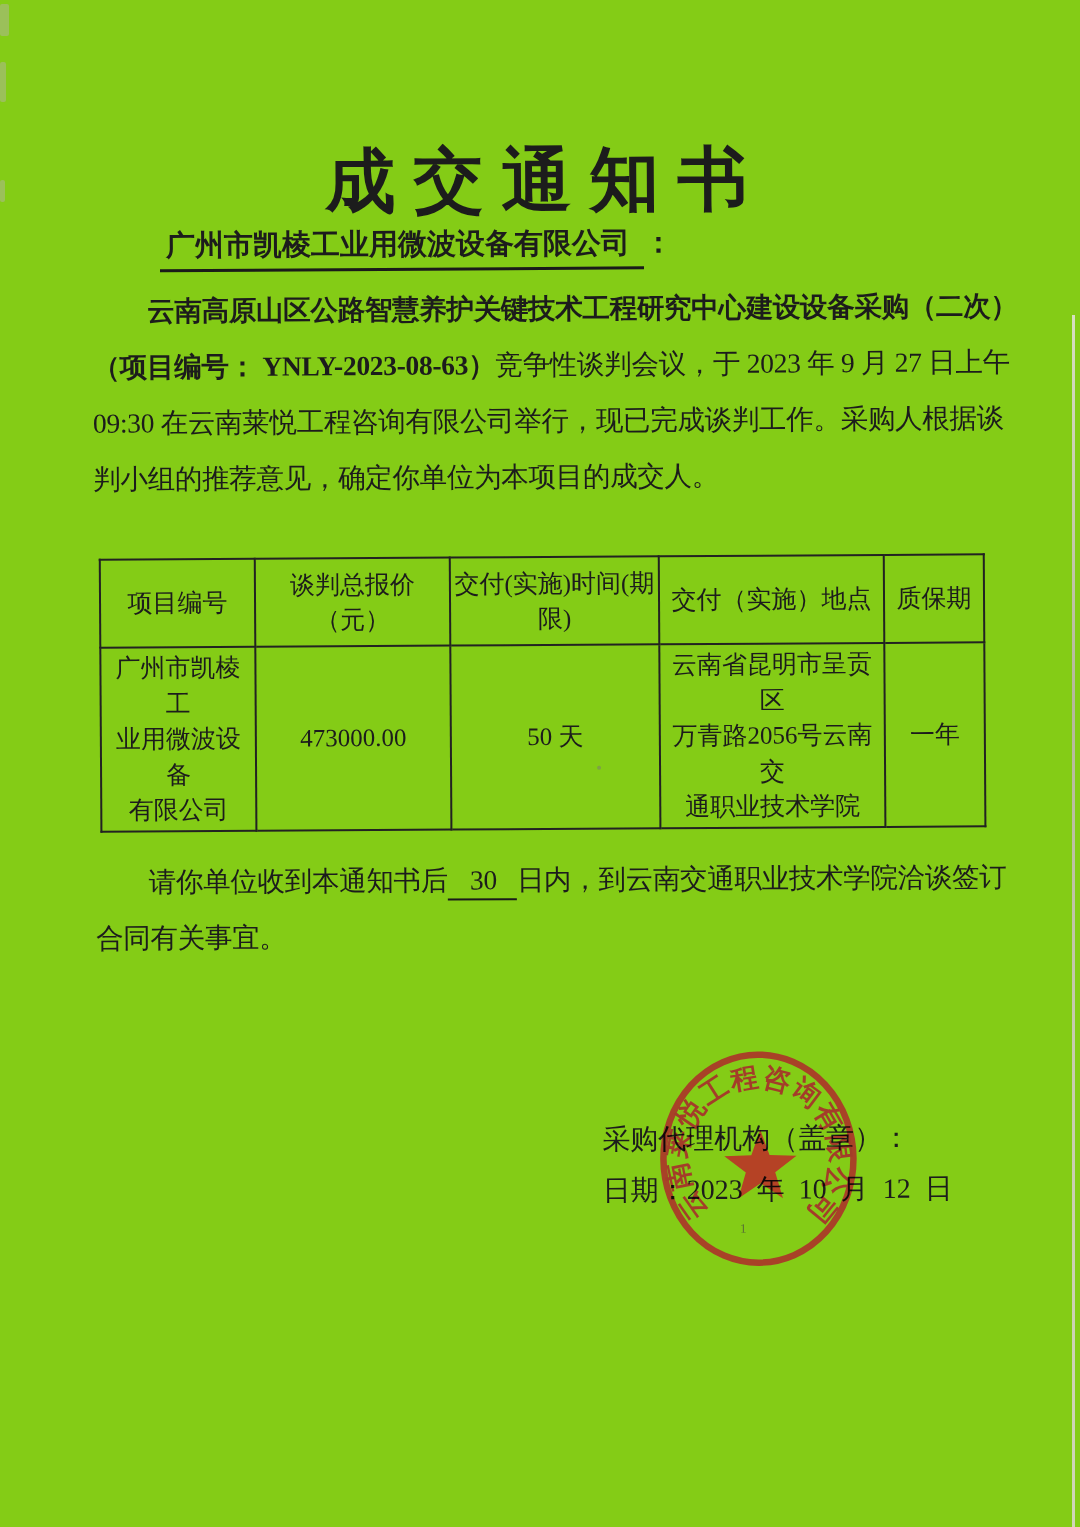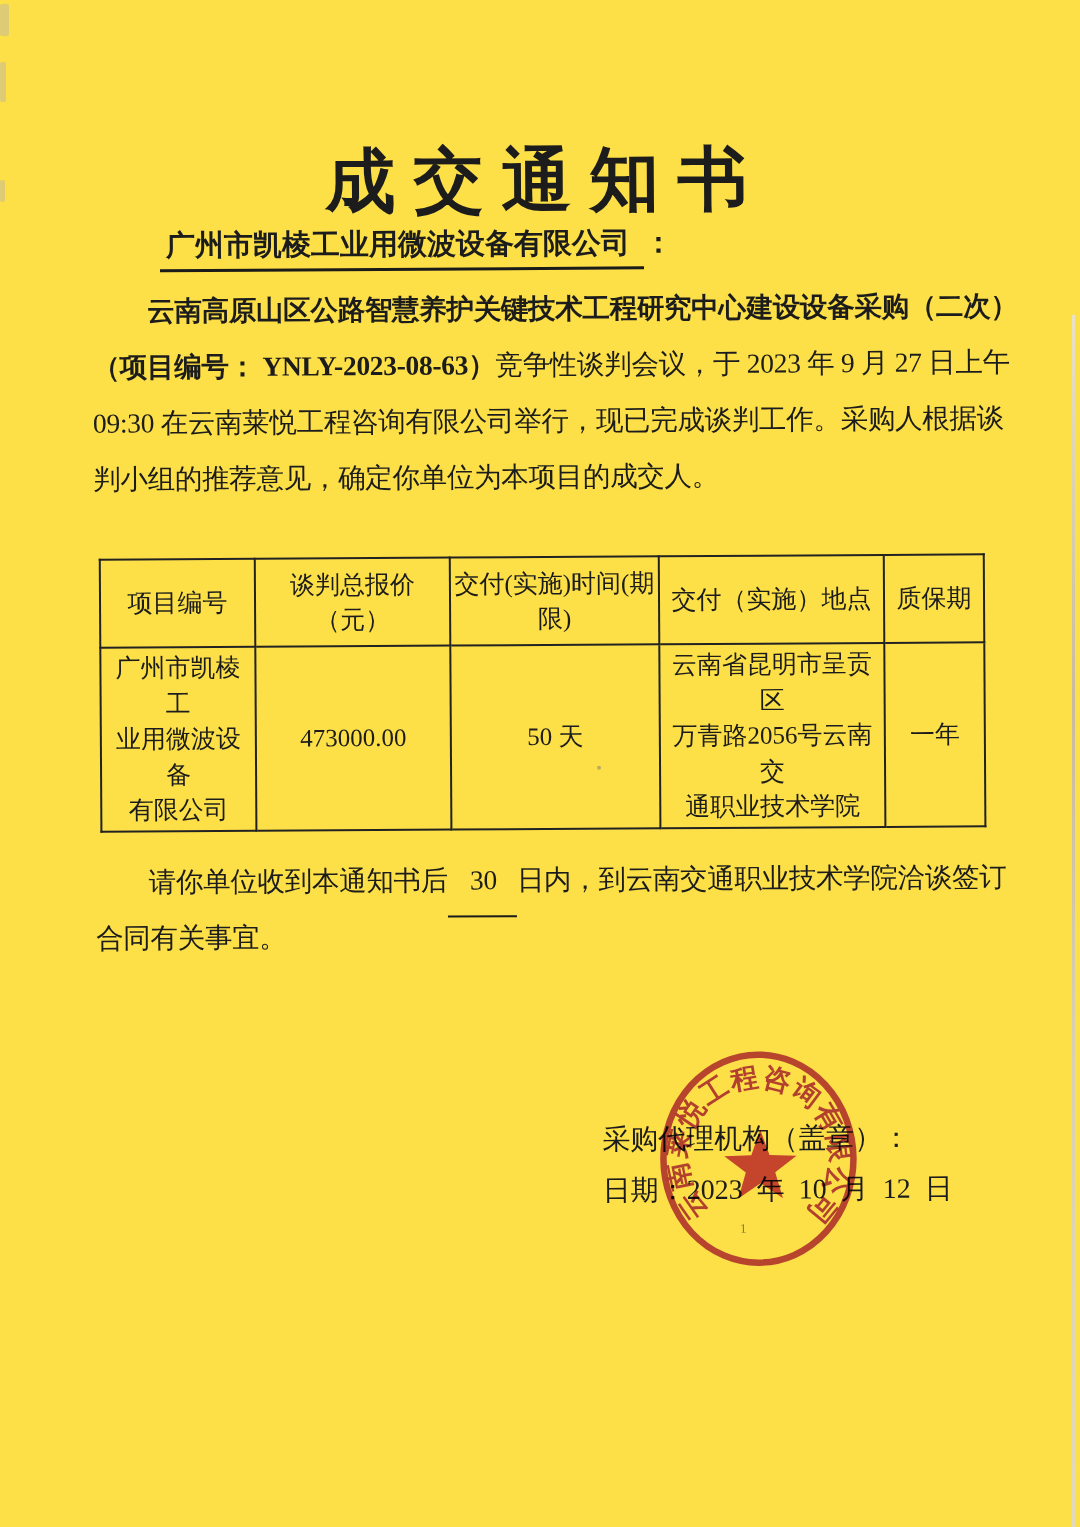--- a/index.html
+++ b/index.html
@@ -1,18 +1,18 @@
 <!DOCTYPE html>
 <html><head>
 <meta charset="utf-8">
 <style>
   html,body{margin:0;padding:0;background:#e9e7e4;}
   .page{
     position:relative;width:1080px;height:1527px;margin:0 auto;
-    background:#fde047;overflow:hidden;
+    background:#84cc16;overflow:hidden;
     font-family:"Liberation Serif","DejaVu Serif",serif;
     color:#1c1c1c;
   }
   .tilt{position:absolute;inset:0;transform:rotate(-0.35deg);transform-origin:540px 760px;}
 
   .doc-title{
     position:absolute;top:134px;left:0;width:100%;
     text-align:center;font-size:70px;font-weight:bold;
     letter-spacing:18px;text-indent:18px;white-space:nowrap;
   }
@@ -40,21 +40,21 @@
     font-weight:normal;font-size:25px;line-height:1.42;
     white-space:pre-line;padding:2px;
   }
   table.tbl tr.hdr{height:88px;}
   table.tbl tr.bdy{height:148px;}
 
   .req1{top:862px;left:148px;}
   .req2{top:918px;}
   .days-uline{
     display:inline-block;border-bottom:2.5px solid #1a1a1a;
-    padding:0 20px 19px 22px;
+    padding:0 20px 2px 22px;
   }
   .sig{position:absolute;left:600px;font-size:28px;white-space:nowrap;}
   .sig1{top:1121px;}
   .sig2{top:1172px;word-spacing:7px;}
 
   .stamp{
     position:absolute;left:633px;top:1035px;width:246px;height:250px;
     mix-blend-mode:multiply;opacity:0.88;
   }
   .stamp-mark{

